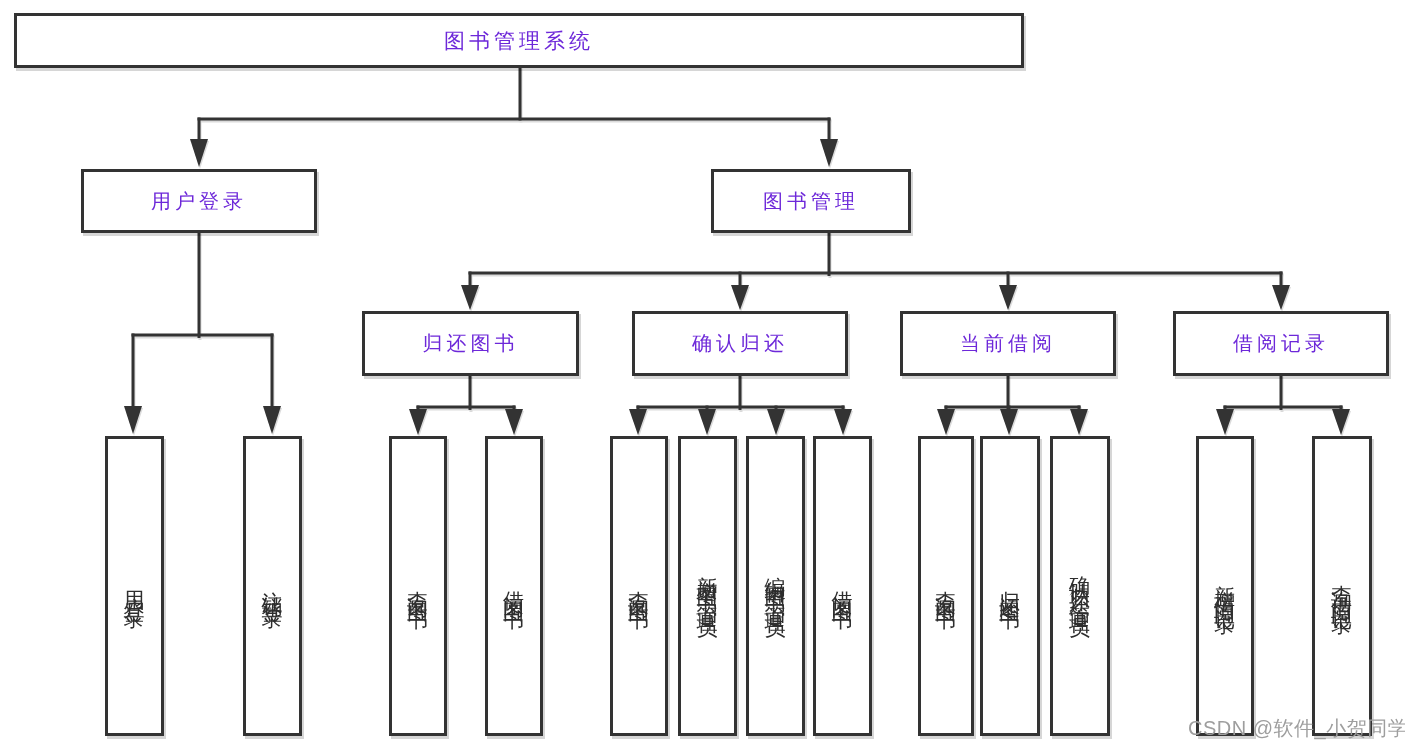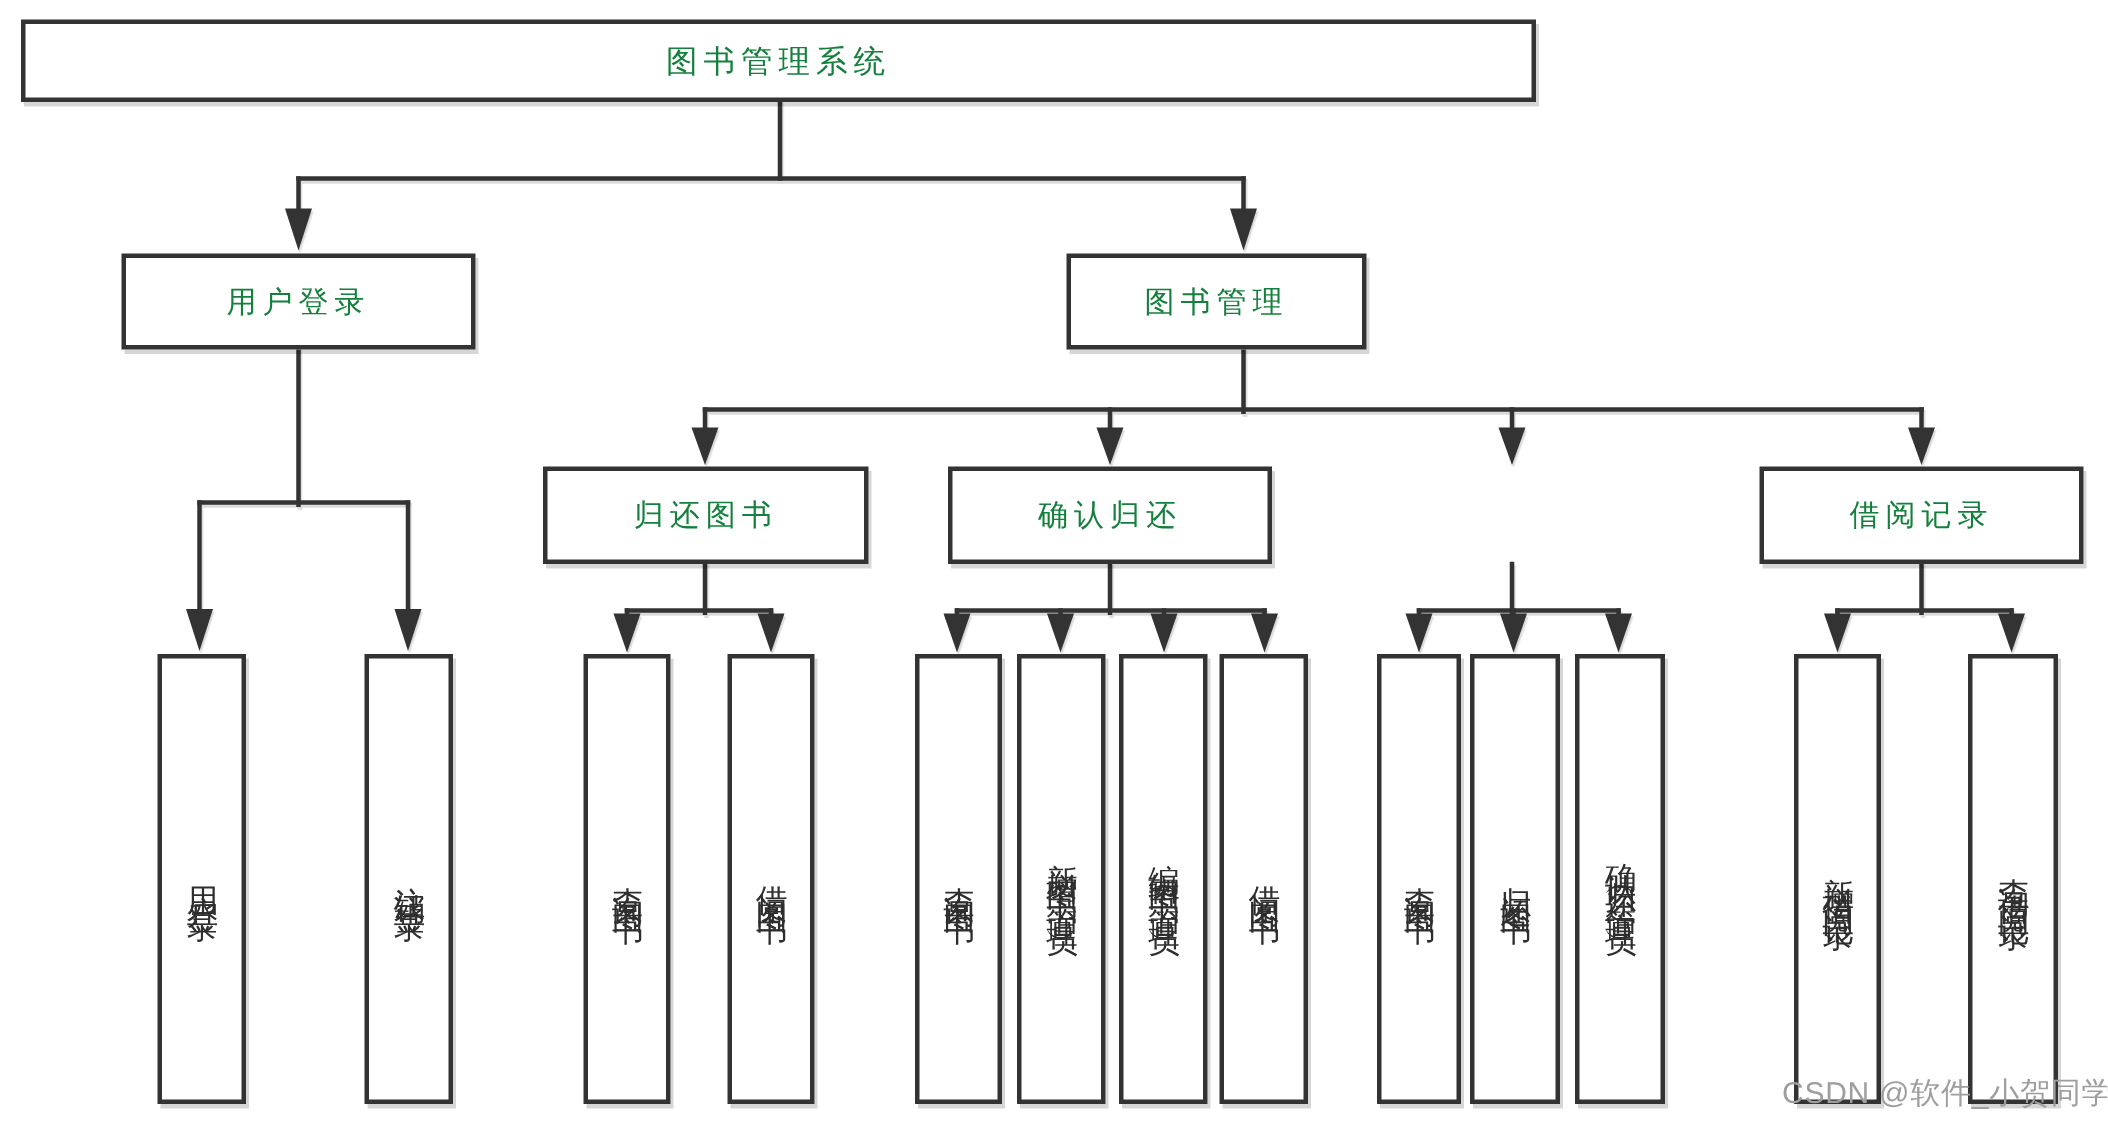--- a/index.html
+++ b/index.html
@@ -9,21 +9,21 @@
   }
   .wires{position:absolute;left:0;top:0;width:1405px;height:747px;pointer-events:none;
          filter:drop-shadow(1.5px 2px 0 rgba(0,0,0,0.14));}
   .wires path{stroke:#333333;stroke-width:3;fill:none;stroke-linecap:square;}
   .wires polygon{fill:#333333;stroke:none;}
   .box{
     position:absolute;background:#ffffff;border:3px solid #333333;box-sizing:border-box;
     display:flex;align-items:center;justify-content:center;
     box-shadow:2px 3px 0 rgba(0,0,0,0.16);
   }
-  .hlabel{font-size:20px;letter-spacing:4px;white-space:nowrap;color:#15803d;text-align:center;}
+  .hlabel{font-size:20px;letter-spacing:4px;white-space:nowrap;color:#6d28d9;text-align:center;}
   .title .hlabel{font-size:21px;}
   .leaf{top:436px;height:300px;}
   .vlabel{
     writing-mode:vertical-rl;text-orientation:mixed;
     font-size:21px;letter-spacing:6px;line-height:1;white-space:nowrap;color:#2e2e2e;
   }
   .watermark{
     position:absolute;left:1188px;top:715px;z-index:5;
     font-size:20px;color:#9e9e9e;letter-spacing:0.5px;white-space:nowrap;
   }
@@ -112,20 +112,23 @@
   <div class="box" style="left:711px;top:169px;width:200px;height:64px;">
     <span class="hlabel">图书管理</span>
   </div>
 
   <div class="box" style="left:362px;top:311px;width:217px;height:65px;">
     <span class="hlabel">归还图书</span>
   </div>
   <div class="box" style="left:632px;top:311px;width:216px;height:65px;">
     <span class="hlabel">确认归还</span>
   </div>
+  <div class="box" style="left:900px;top:311px;width:216px;height:65px;">
+    <span class="hlabel">当前借阅</span>
+  </div>
   <div class="box" style="left:1173px;top:311px;width:216px;height:65px;">
     <span class="hlabel">借阅记录</span>
   </div>
 
   <div class="box leaf" style="left:105px;width:59px;">
     <span class="vlabel">用户登录</span>
   </div>
   <div class="box leaf" style="left:243px;width:59px;">
     <span class="vlabel">注销登录</span>
   </div>

